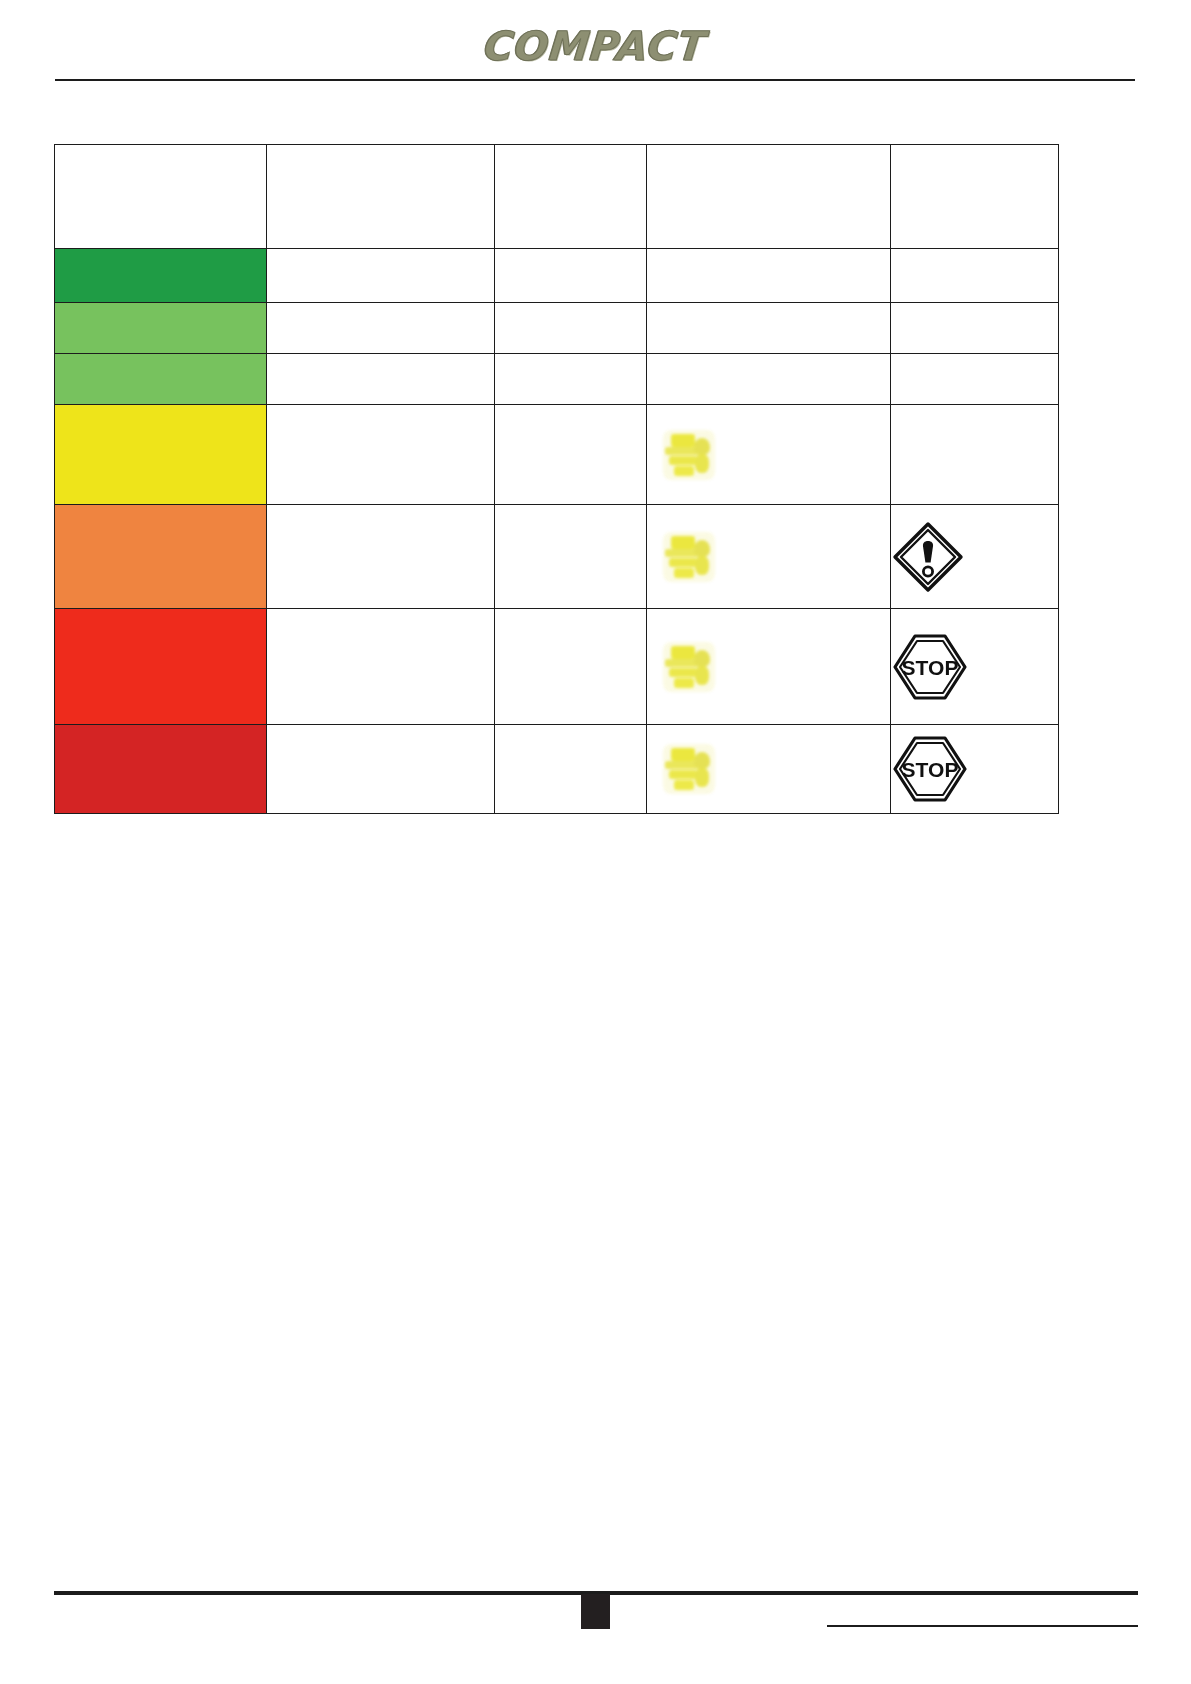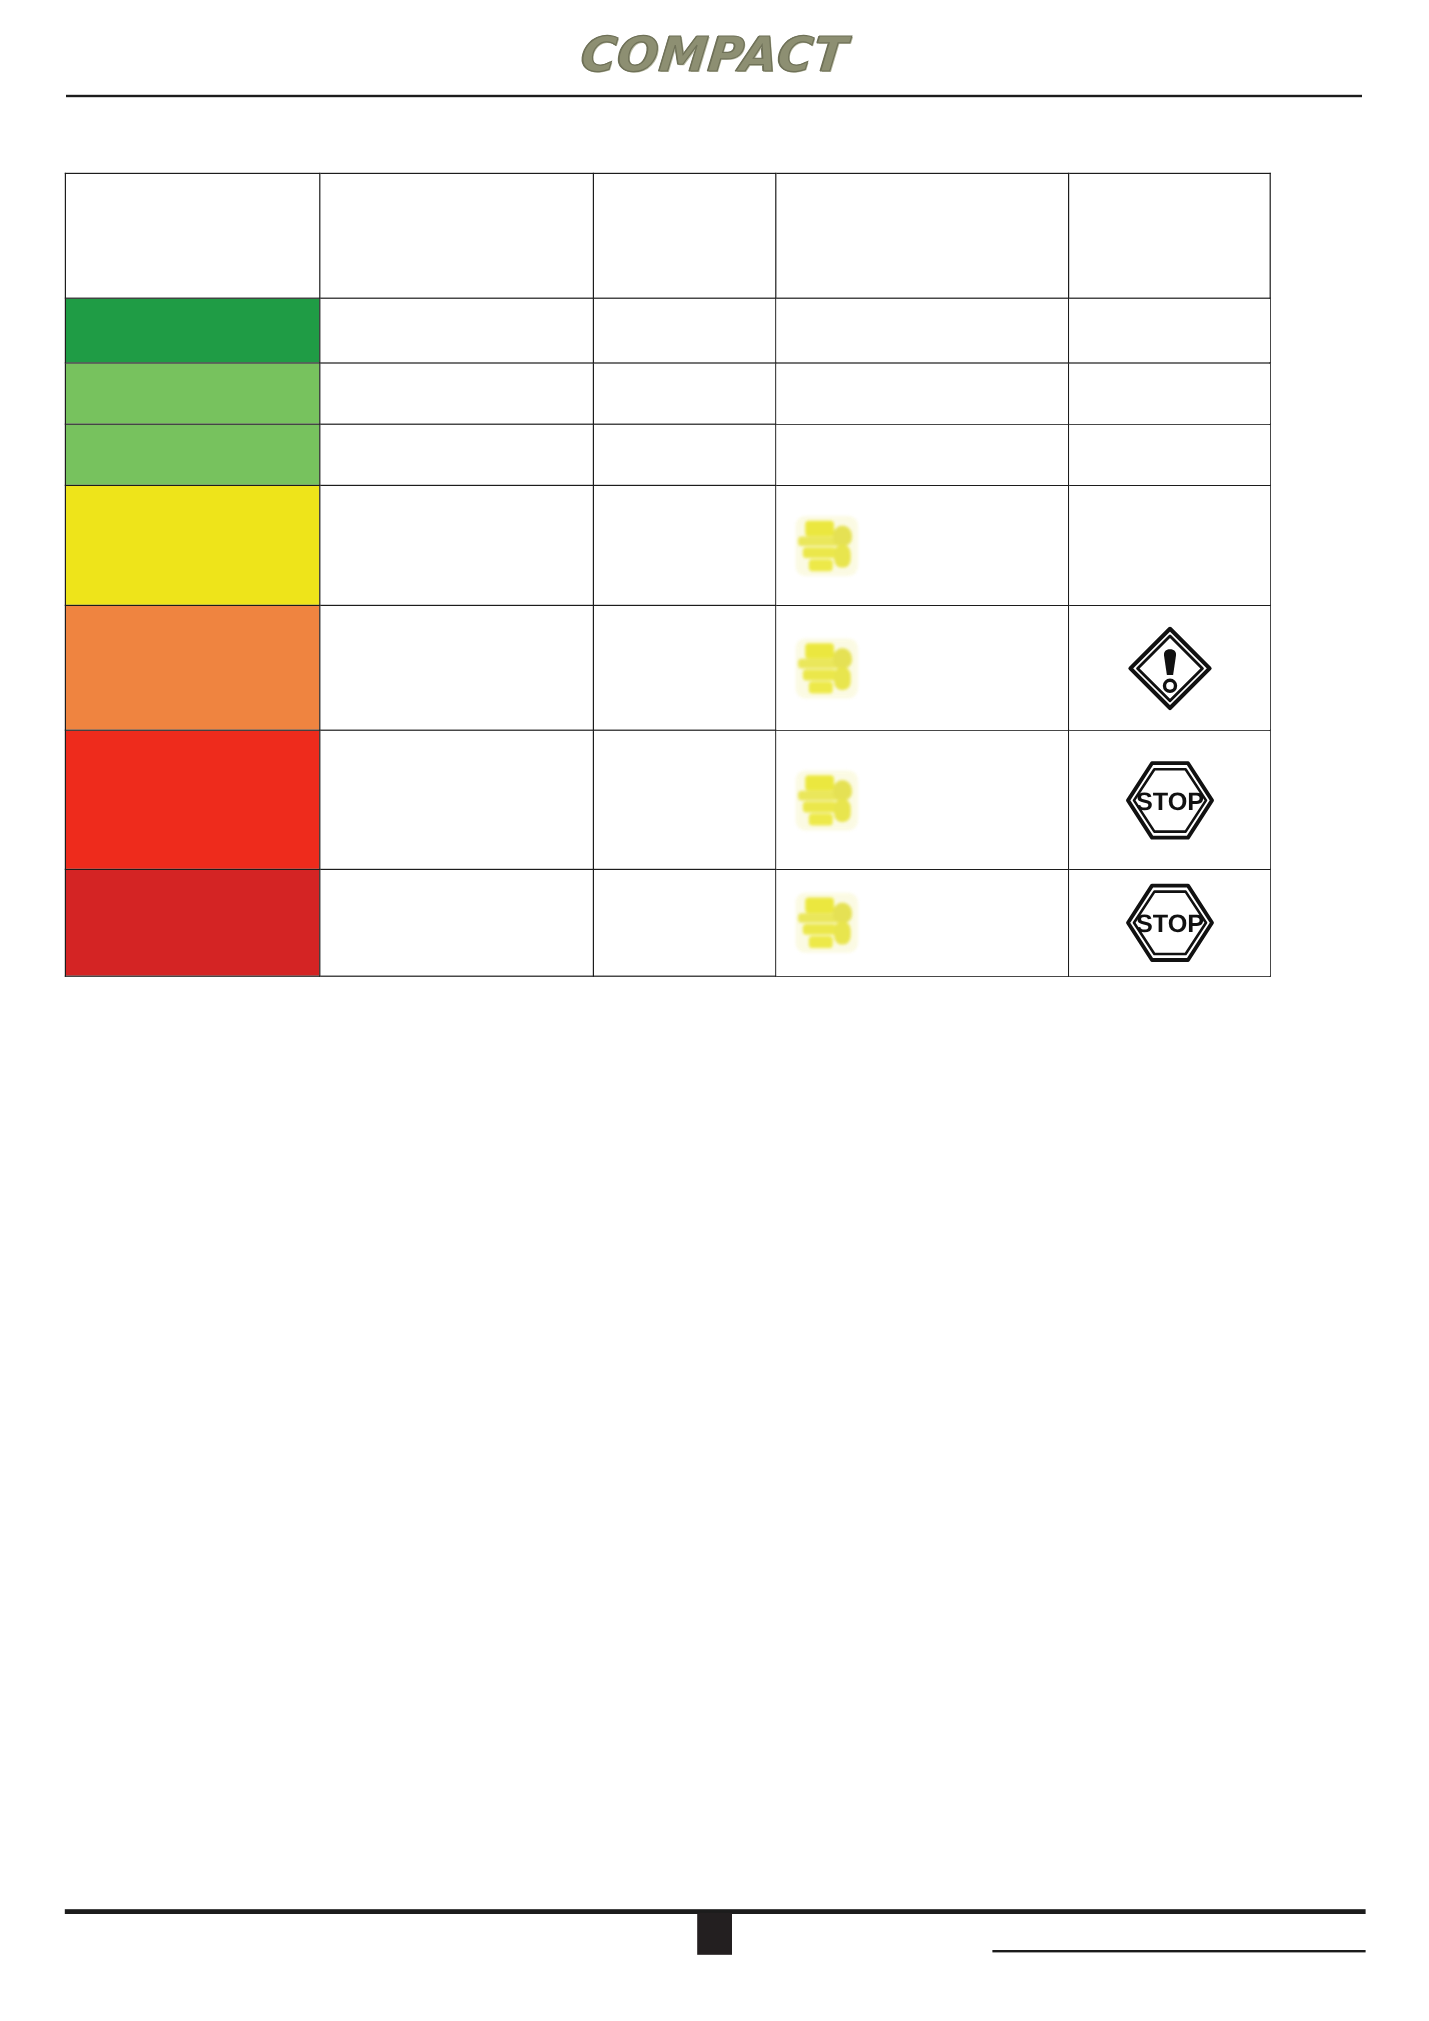--- a/index.html
+++ b/index.html
@@ -107,21 +107,20 @@
   }
   .icon-inner {
     display: flex;
     align-items: center;
     justify-content: flex-start;
     height: 100%;
     padding-left: 14px;
     box-sizing: border-box;
   }
   .icon-inner.center {
-    justify-content: center;
     padding-left: 0;
   }
 
   
   .glyph-faded {
     position: relative;
     width: 62px;
     height: 54px;
     filter: blur(1.4px);
     opacity: 0.92;

